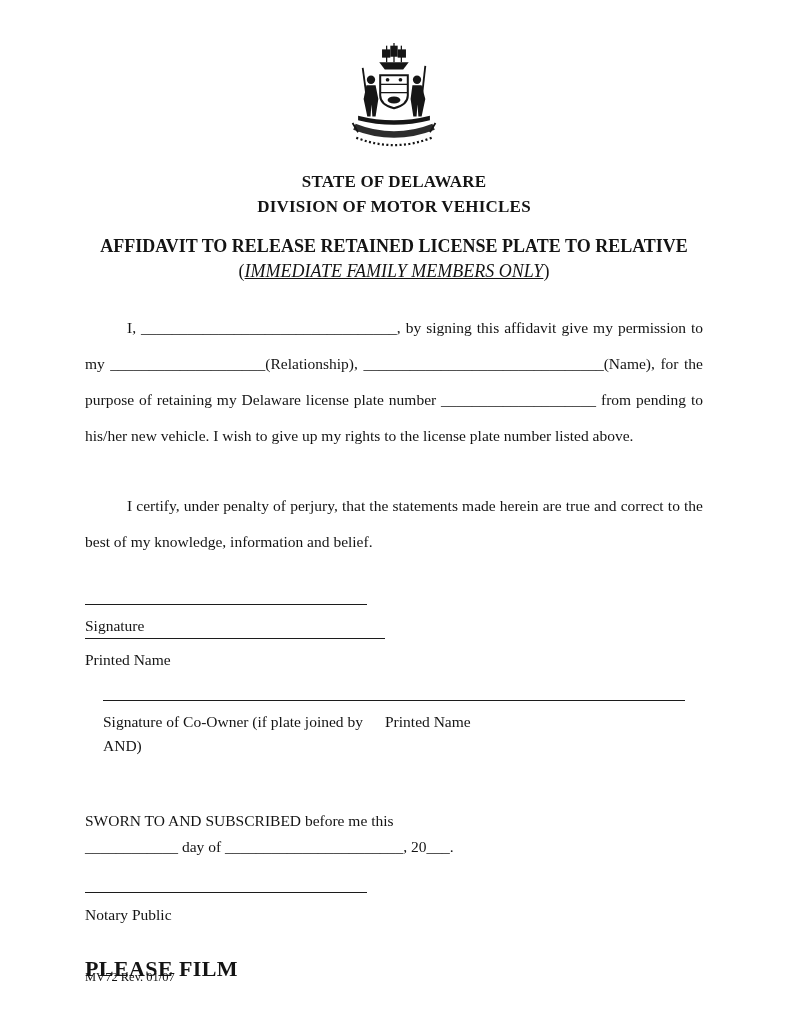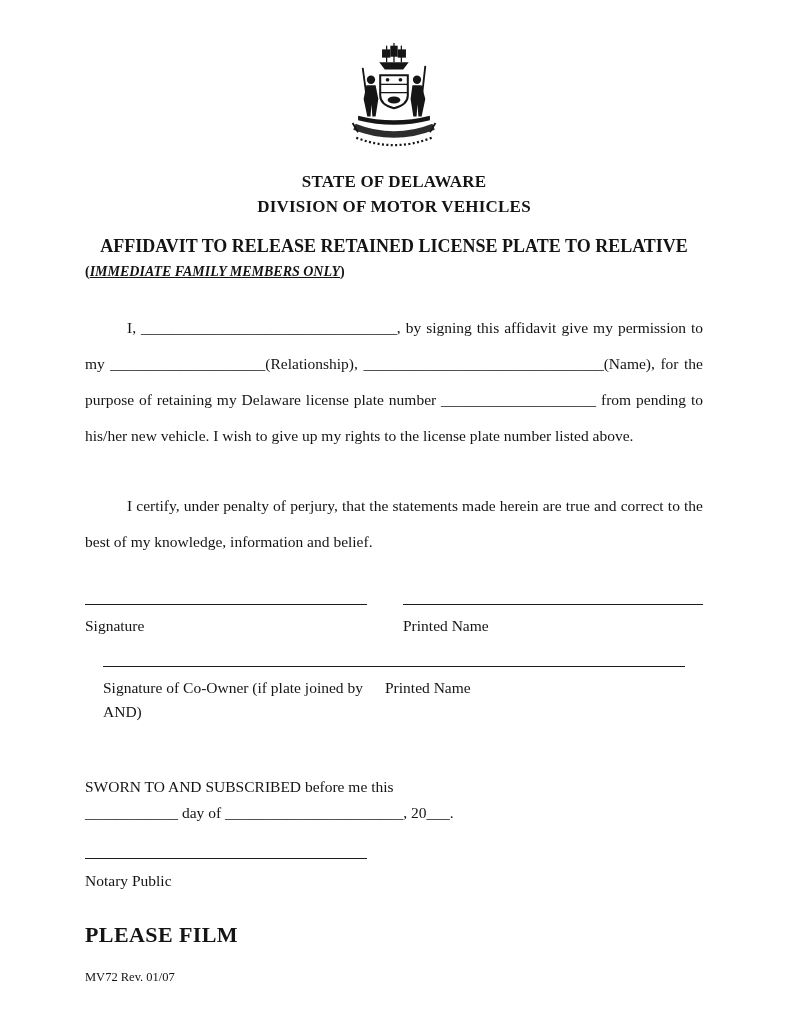--- a/index.html
+++ b/index.html
@@ -22,37 +22,37 @@
   .agency {
     text-align: center; font-weight: bold;
     font-size: 17px; line-height: 24.5px;
     margin-top: 12px; letter-spacing: 0.2px;
   }
   .doc-title {
     text-align: center; font-weight: bold;
     font-size: 18px; line-height: 25px; margin-top: 15px;
   }
   .doc-subtitle {
-    font-weight: bold;
-    font-size: 14px; line-height: 25px;
+    text-align: center; font-weight: normal;
+    font-size: 18px; line-height: 25px;
   }
   .subtitle-inner { font-style: italic; text-decoration: underline; }
 
   .body-par {
     font-size: 15.5px; line-height: 36px;
     text-align: justify; text-indent: 42px;
   }
   .par-1 { margin-top: 26px; }
   .par-2 { margin-top: 34px; }
 
   .sig-row {
     display: flex; justify-content: space-between;
     font-size: 15.5px; line-height: 24px;
   }
-  .sig-row-1 { margin-top: 44px; }
+  .sig-row-1 { margin-top: 44px; flex-direction: column; }
   .sig-row-2 { margin-top: 28px; justify-content: center; }
   .sig-col-left  { width: 282px; }
   .sig-col-right { width: 300px; }
   .rule {
     border-bottom: 1px solid #1c1c1c;
     height: 1px; margin-bottom: 9px;
   }
 
   .notary { margin-top: 50px; font-size: 15.5px; line-height: 26px; }
   .notary .rule { width: 282px; margin-top: 32px; }

